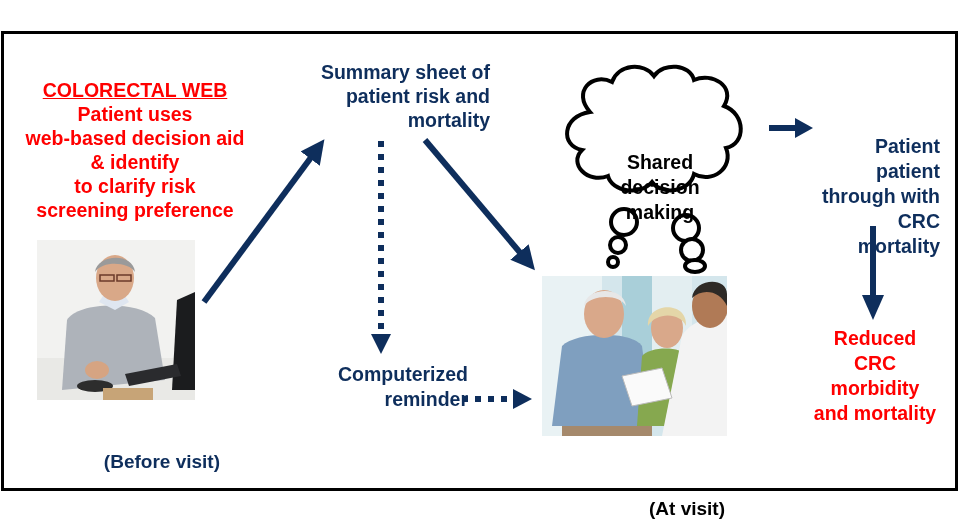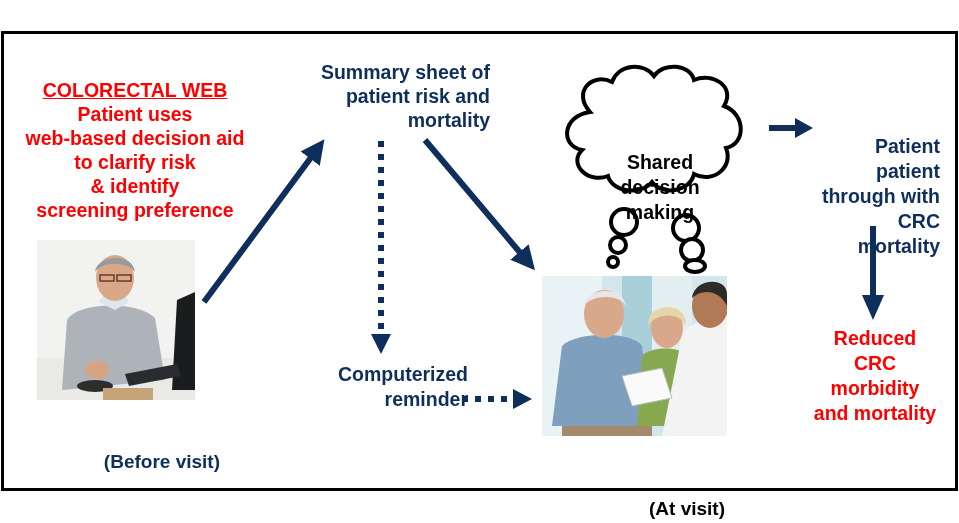--- a/index.html
+++ b/index.html
@@ -19,22 +19,22 @@
 </style>
 </head>
 <body>
 
 <div class="frame"></div>
 
 <div class="txt red" style="left:10px; top:78px; width:250px; font-size:19.5px;">
   <span class="ln u">COLORECTAL WEB</span>
   <span class="ln">Patient uses</span>
   <span class="ln">web-based decision aid</span>
+  <span class="ln">&amp; identify</span>
   <span class="ln">to clarify risk</span>
-  <span class="ln">&amp; identify</span>
   <span class="ln">screening preference</span>
 </div>
 
 <div class="txt navy" style="left:270px; top:60px; width:220px; font-size:19.5px;">
   <span class="ln">Summary sheet of</span>
   <span class="ln">patient risk and</span>
   <span class="ln">mortality</span>
 </div>
 
 <div class="txt navy" style="left:318px; top:362px; width:150px; font-size:19.5px; line-height:25px;">

